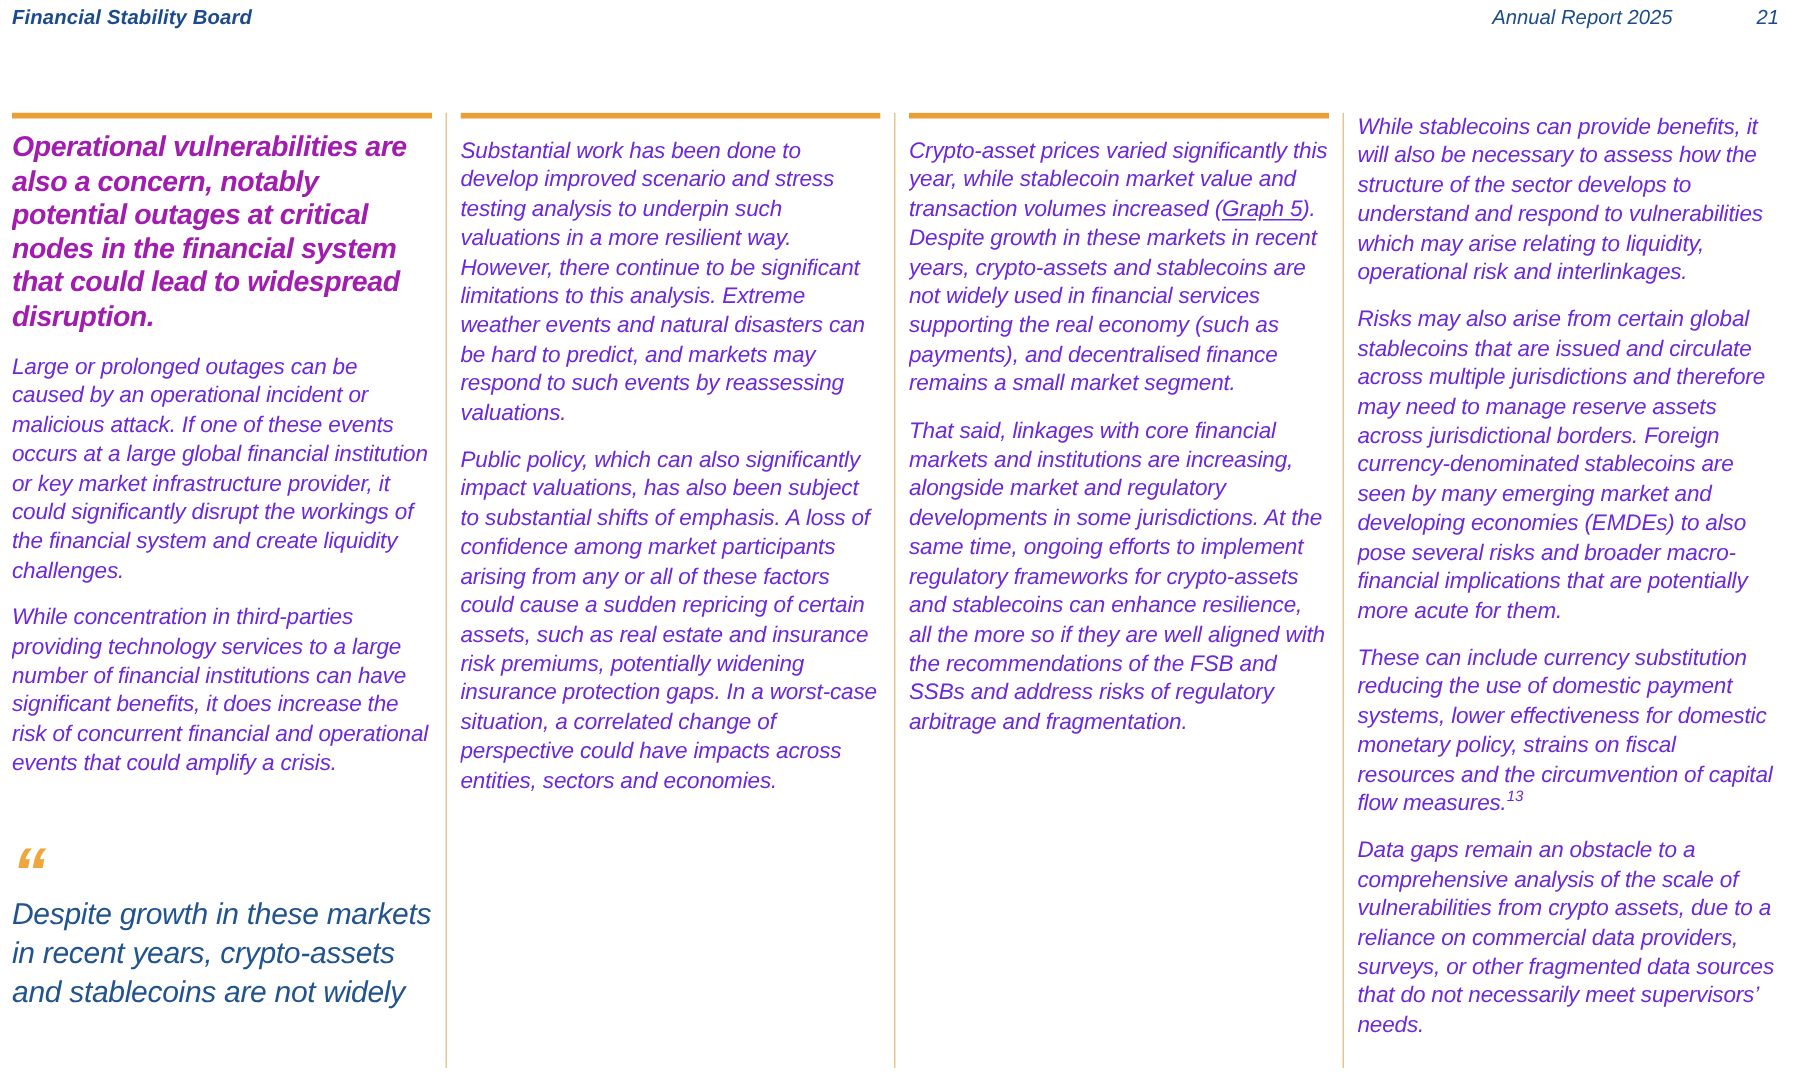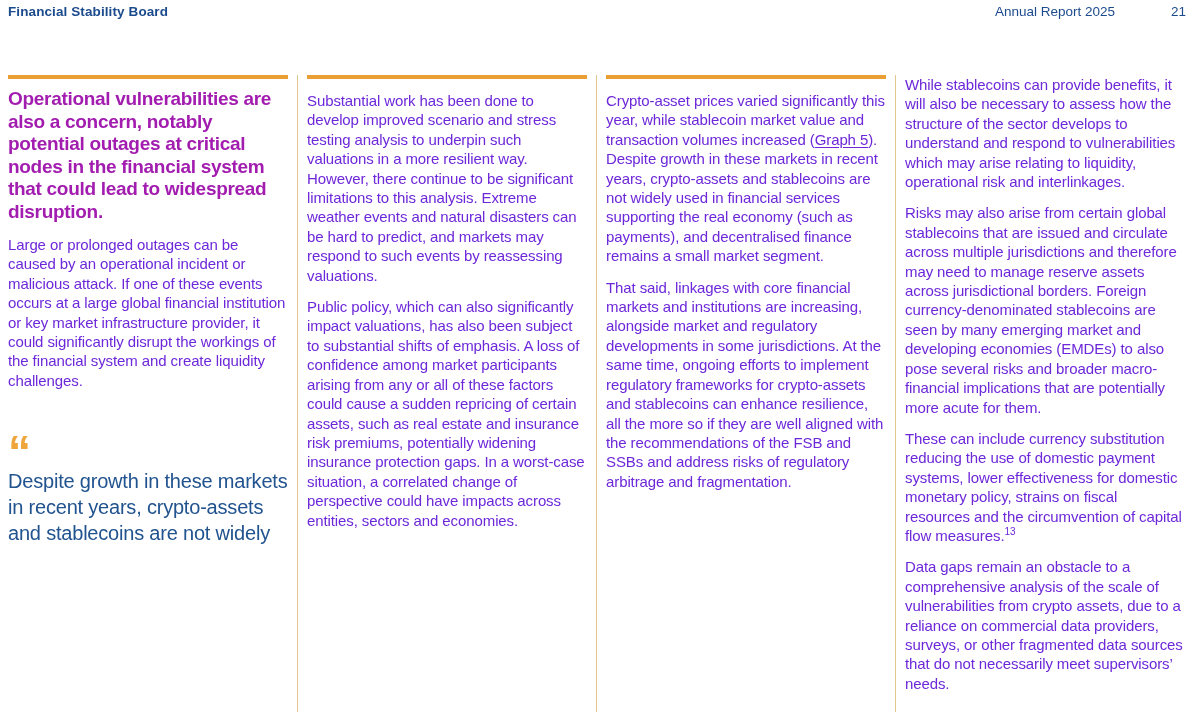--- a/index.html
+++ b/index.html
@@ -1,21 +1,21 @@
 <!DOCTYPE html>
 <html><head>
 <meta charset="utf-8">
 <style>
   html, body { margin: 0; padding: 0; background: #ffffff; }
   body {
     width: 1200px; height: 725px; overflow: hidden;
     font-family: "Liberation Sans", sans-serif;
     -webkit-font-smoothing: antialiased;
   }
-  .page { position: relative; width: 1200px; height: 712px; background: #fff; }
+  .page { position: relative; width: 1200px; height: 712px; background: #fff; font-style: italic; }
 
   
   .topbar {
     position: absolute; top: 0; left: 0; right: 0;
     display: flex; justify-content: space-between; align-items: flex-start;
     padding: 3px 14px 0 8px;
     color: #1c4b8d; font-size: 13.5px; line-height: 18px;
   }
   .topbar .org { font-weight: bold; letter-spacing: 0.1px; }
   .topbar-right { display: flex; align-items: flex-start; }
@@ -70,20 +70,21 @@
       <span class="pageno">21</span>
     </div>
   </header>
 
   <main class="columns">
 
     <section class="col col-1">
       <div class="rule"></div>
       <h2 class="col-heading">Operational vulnerabilities are also a concern, notably potential outages at critical nodes in the financial system that could lead to widespread disruption.</h2>
       <p class="body-text">Large or prolonged outages can be caused by an operational incident or malicious attack. If one of these events occurs at a large global financial institution or key market infrastructure provider, it could significantly disrupt the workings of the financial system and create liquidity challenges.</p>
+      <p class="body-text">While concentration in third-parties providing technology services to a large number of financial institutions can have significant benefits, it does increase the risk of concurrent financial and operational events that could amplify a crisis.</p>
       <div class="pullquote">
         <span class="qmark">“</span>
         <p class="quote-text">Despite growth in these markets in recent years, crypto-assets and stablecoins are not widely</p>
       </div>
     </section>
 
     <div class="vdiv"></div>
 
     <section class="col col-2">
       <div class="rule"></div>

